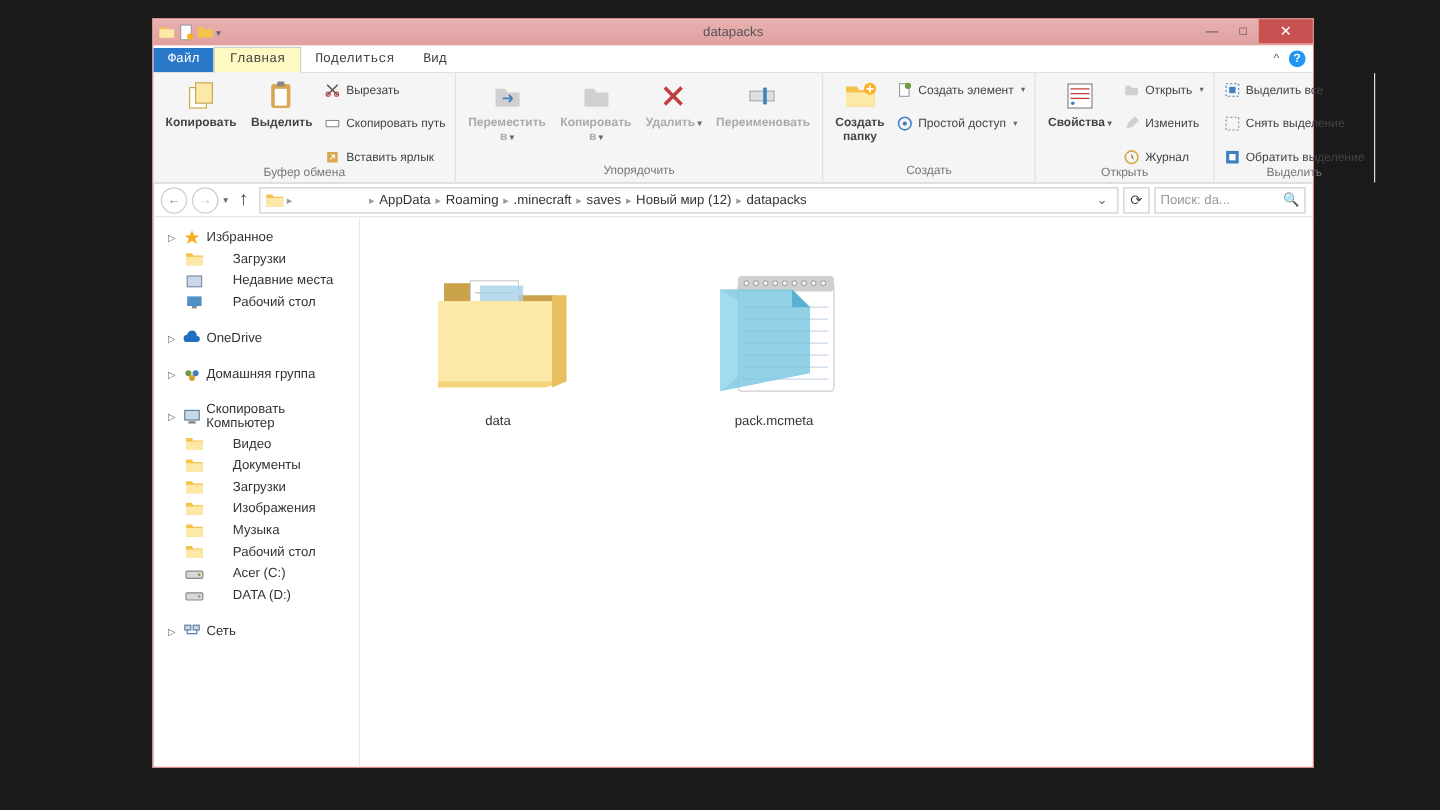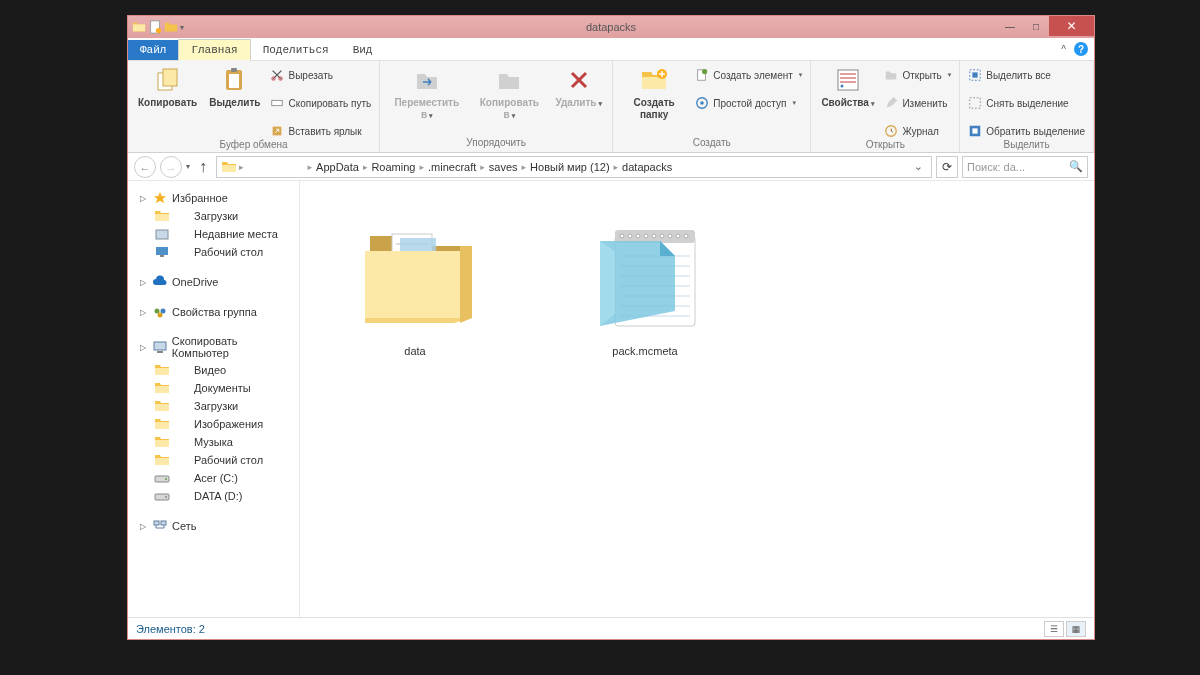--- a/index.html
+++ b/index.html
@@ -177,20 +177,29 @@
             </div>
           <div class="rbig-label disabled"><span>Копировать в</span><span class="dd-arrow">▾</span></div>
         </div>
         <div class="rbig">
           <div class="rbig-icon">
               <svg width="26" height="26" viewBox="0 0 26 26">
                 <path d="M6 6l14 14M20 6L6 20" stroke="#c04040" stroke-width="3"></path>
               </svg>
             </div>
           <div class="rbig-label disabled"><span>Удалить</span><span class="dd-arrow">▾</span></div>
+        </div>
+        <div class="rbig">
+          <div class="rbig-icon">
+              <svg width="28" height="28" viewBox="0 0 28 28">
+                <rect x="3" y="10" width="20" height="8" fill="#e0e0e0" stroke="#aaa"></rect>
+                <rect x="14" y="7" width="3" height="14" fill="#4080c0"></rect>
+              </svg>
+            </div>
+          <div class="rbig-label disabled">Переименовать</div>
         </div>
       </div>
       <div class="rg-label">Упорядочить</div>
     </div>
 
     <div class="ribbon-group">
       <div class="rg-content">
         <div class="rbig">
           <div class="rbig-icon">
               <svg width="30" height="28" viewBox="0 0 30 28">
@@ -367,21 +376,21 @@
           </div>
       </div>
       <div class="tree-group">
         <div class="tree-item">
             <span class="tree-caret">▷</span>
             <svg class="tree-icon" viewBox="0 0 16 14">
               <circle cx="5" cy="6" r="2.5" fill="#6b9e3f"></circle>
               <circle cx="11" cy="6" r="2.5" fill="#4080c0"></circle>
               <circle cx="8" cy="10" r="2.5" fill="#d8a020"></circle>
             </svg>
-            <span>Свойства группа</span>
+            <span>Домашняя группа</span>
           </div>
       </div>
       <div class="tree-group">
         <div class="tree-item">
             <span class="tree-caret">▷</span>
             <svg class="tree-icon" viewBox="0 0 16 14">
               <rect x="2" y="2" width="12" height="8" fill="#c8d8e8" stroke="#6080a0"></rect>
               <rect x="5" y="11" width="6" height="2" fill="#888"></rect>
             </svg>
             <span>Скопировать Компьютер</span>
@@ -491,20 +500,13 @@
             <path fill="#7ec8e0" opacity="0.85" d="M20 35 L80 35 L95 50 L95 105 L20 120 z"></path>
             <path fill="#a8e0f0" opacity="0.7" d="M20 35 L80 35 L95 50 L80 50 L80 35 M20 35 L20 120 L35 108 L35 45 z"></path>
             <path fill="#5ab0d0" d="M80 35 L95 50 L80 50 z"></path>
           </svg>
         </div>
         <div class="file-label">pack.mcmeta</div>
       </div>
     </div>
   </div>
 
-  <div class="statusbar">
-    <span>Элементов: 2</span>
-    <div class="view-btns">
-      <div class="vbtn">☰</div>
-      <div class="vbtn" style="background:#e8f0f8">▦</div>
-    </div>
-  </div>
 </div>
 
 </body></html>

